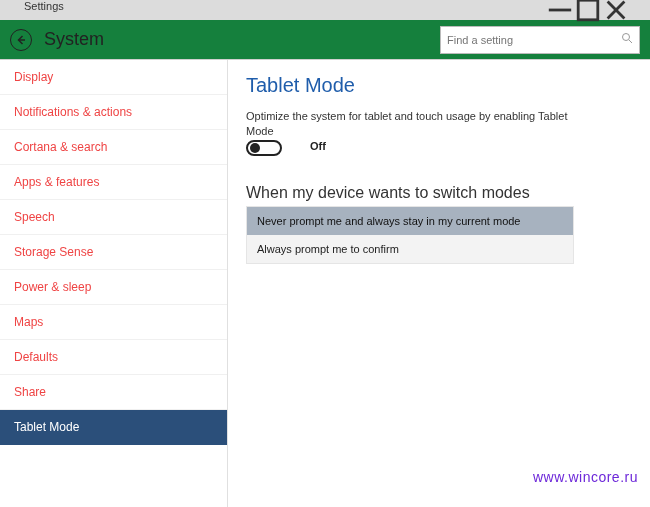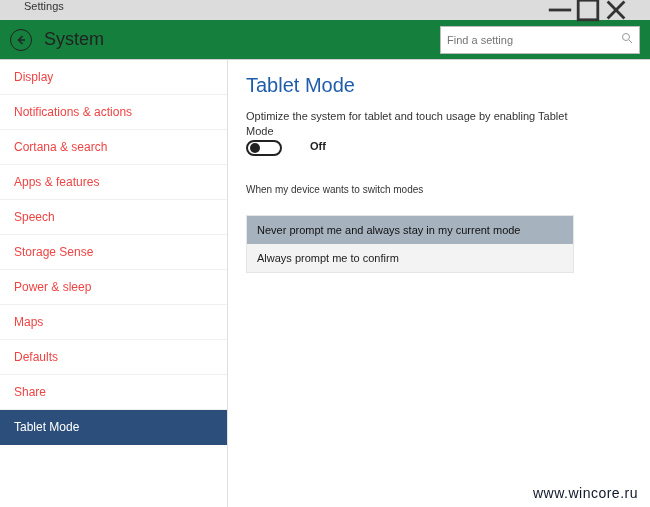--- a/index.html
+++ b/index.html
@@ -133,45 +133,45 @@
     width: 10px;
     height: 10px;
     background: #222;
     border-radius: 50%;
     position: absolute;
     top: 1px;
     left: 2px;
   }
   .toggle-label { font-size: 11px; font-weight: 600; color: #222; }
   .sublabel {
-    font-size: 10px;
-    color: #333;
-    margin-bottom: 20px;
+    font-size: 16px;
+    color: #333;
+    margin-bottom: 4px;
   }
   .dropdown {
     width: 328px;
     background: #f3f3f3;
     border: 1px solid #e5e5e5;
   }
   .dropdown-item {
     padding: 8px 10px;
     font-size: 11px;
     color: #222;
     cursor: pointer;
   }
   .dropdown-item.selected {
     background: #a7b2bf;
     color: #111;
   }
   .watermark {
     position: absolute;
-    bottom: 6px;
+    bottom: 22px;
     right: 12px;
     font-size: 14px;
-    color: #0f172a;
+    color: #6d28d9;
     letter-spacing: 0.5px;
   }
 </style>
 </head>
 <body>
 
 <div class="titlebar">
   <span class="title">Settings</span>
   <div class="winbtn">
     <svg viewBox="0 0 10 10">

